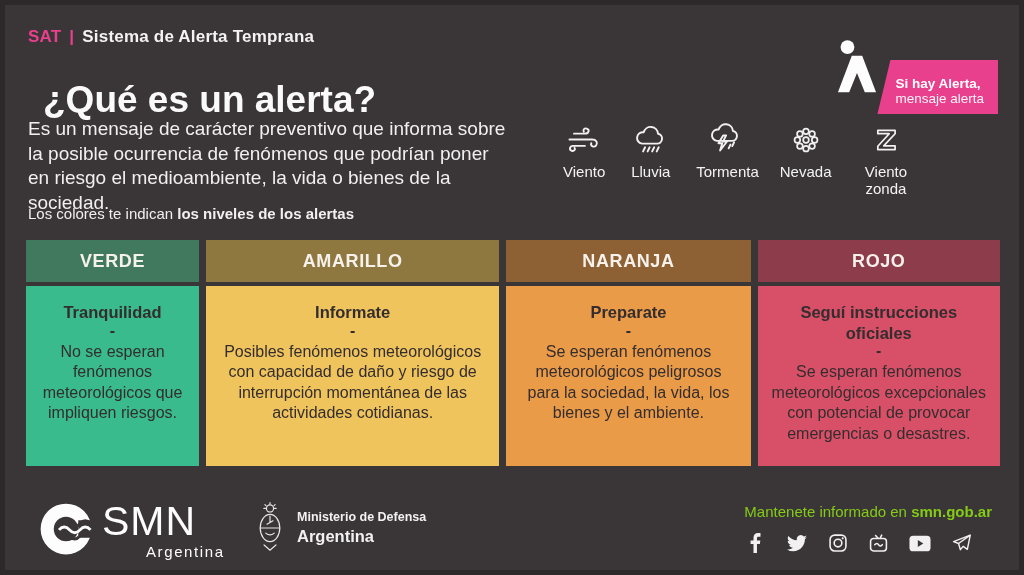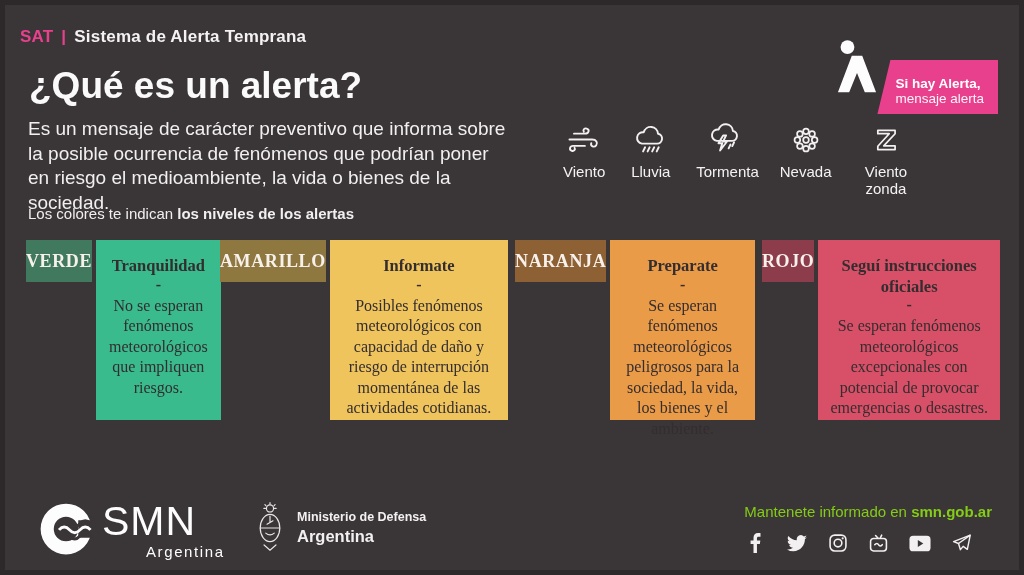--- a/index.html
+++ b/index.html
@@ -2,21 +2,21 @@
 <html><head>
 <meta charset="utf-8">
 <style>
   html,body{margin:0;padding:0;background:#242021;}
   .page{
     position:relative;width:1024px;height:575px;overflow:hidden;
     background:#3a3537;font-family:"Liberation Sans",sans-serif;color:#f4f2f3;
     box-shadow:inset 0 0 0 5px #2d292b;
   }
   
-  .top-brand{position:absolute;left:20px;top:27px;font-size:17px;font-weight:bold;letter-spacing:.2px;}
+  .top-brand{position:absolute;left:28px;top:27px;font-size:17px;font-weight:bold;letter-spacing:.2px;}
   .top-brand .sat{color:#e9408d;}
   .top-brand .pipe{color:#e9408d;margin:0 8px;font-weight:bold;}
   .top-brand .sat-title{color:#f4f2f3;}
   
   .alert-brand{position:absolute;right:26px;top:36px;display:flex;align-items:flex-start;}
   .a-logo{display:block;margin-top:2px;}
   .alert-badge{
     margin-left:-6px;margin-top:24px;background:#e9408d;color:#fff;
     padding:16px 14px 8px 18px;clip-path:polygon(13px 0,100% 0,100% 100%,0 100%);
     line-height:15px;font-size:13.5px;
@@ -28,21 +28,21 @@
   .description{position:absolute;left:28px;top:117px;width:478px;font-size:19px;line-height:24.5px;color:#f1eff0;}
   .levels-intro{position:absolute;left:28px;top:205px;font-size:15px;color:#f1eff0;}
   .levels-intro b{font-weight:bold;}
   
   .weather-row{position:absolute;left:563px;top:119px;width:352px;display:flex;justify-content:space-between;}
   .weather-item{display:flex;flex-direction:column;align-items:center;}
   .w-icon{height:42px;display:flex;align-items:center;}
   .w-label{font-size:15px;color:#f4f2f3;text-align:center;max-width:58px;line-height:17px;margin-top:2px;}
   
   .levels{position:absolute;left:26px;top:240px;width:974px;display:flex;gap:7px;}
-  .level-col{display:flex;flex-direction:row;gap:4px;font-family:Liberation Serif, serif;}
+  .level-col{display:flex;flex-direction:column;gap:4px;}
   .level-col:nth-child(1){width:187px;}
   .level-col:nth-child(2){width:317px;}
   .level-col:nth-child(3){width:264px;}
   .level-col:nth-child(4){width:262px;}
   .level-header{
     height:42px;display:flex;align-items:center;justify-content:center;
     font-size:18px;font-weight:bold;letter-spacing:.6px;color:#f7f1ec;
   }
   .level-body{
     height:180px;padding:16px 10px 10px;box-sizing:border-box;text-align:center;
@@ -83,21 +83,21 @@
         <circle cx="19" cy="10" r="8" fill="#fdfdfd"></circle>
         <polygon points="8,62 24,20 36,20 52,62 39,62 30,40 21,62" fill="#fdfdfd"></polygon>
       </svg>
     </span>
     <div class="alert-badge">
       <span class="b1">Si hay Alerta,</span>
       <span class="b2">mensaje alerta</span>
     </div>
   </div>
 
-  <h1 class="page-title" style="margin:2px">¿Qué es un alerta?</h1>
+  <h1 class="page-title" style="margin:16px">¿Qué es un alerta?</h1>
 
   <p class="description" style="margin:0">Es un mensaje de carácter preventivo que informa sobre la posible ocurrencia de fenómenos que podrían poner en riesgo el medioambiente, la vida o bienes de la sociedad.</p>
 
   <div class="weather-row">
     <div class="weather-item">
       <span class="w-icon">
         <svg width="40" height="40" viewBox="0 0 44 44" fill="none" stroke="#f2f0f1" stroke-width="2.1" stroke-linecap="round">
           <path d="M11 15 h12 c4.5 0 5.5-4.5 2-5.6 c-2.4-.8-4.6 1.2-3.2 3.4"></path>
           <path d="M6 21.5 h25 c4.5 0 6.5 3.4 4.4 6.4 c-2.2 2.7-6.6 1-5.4-2.4"></path>
           <path d="M23 28.5 H10 c-3.6 0-4.8 4.2-1.4 5.4 c2.3.8 4.4-1.4 3-3.4"></path>

